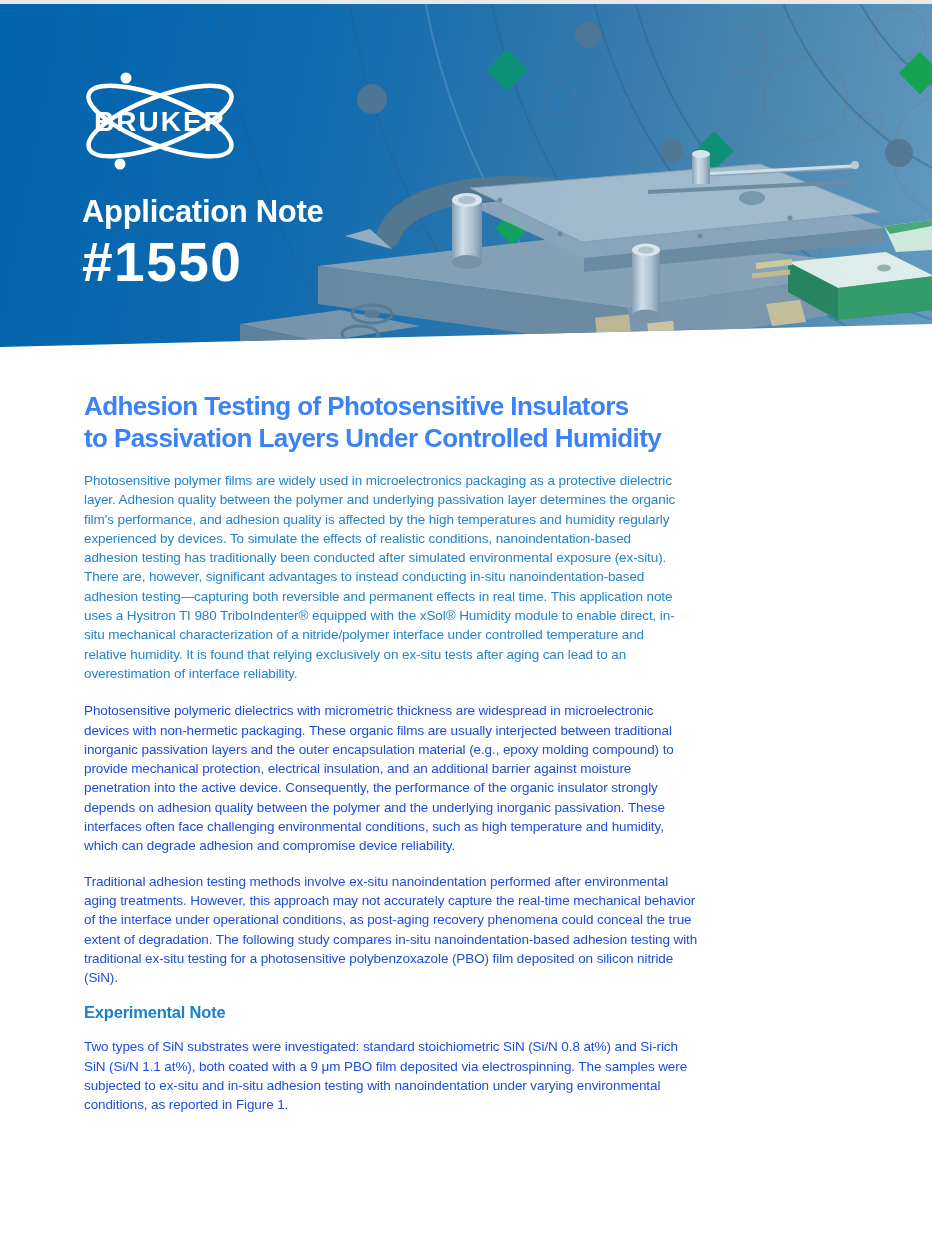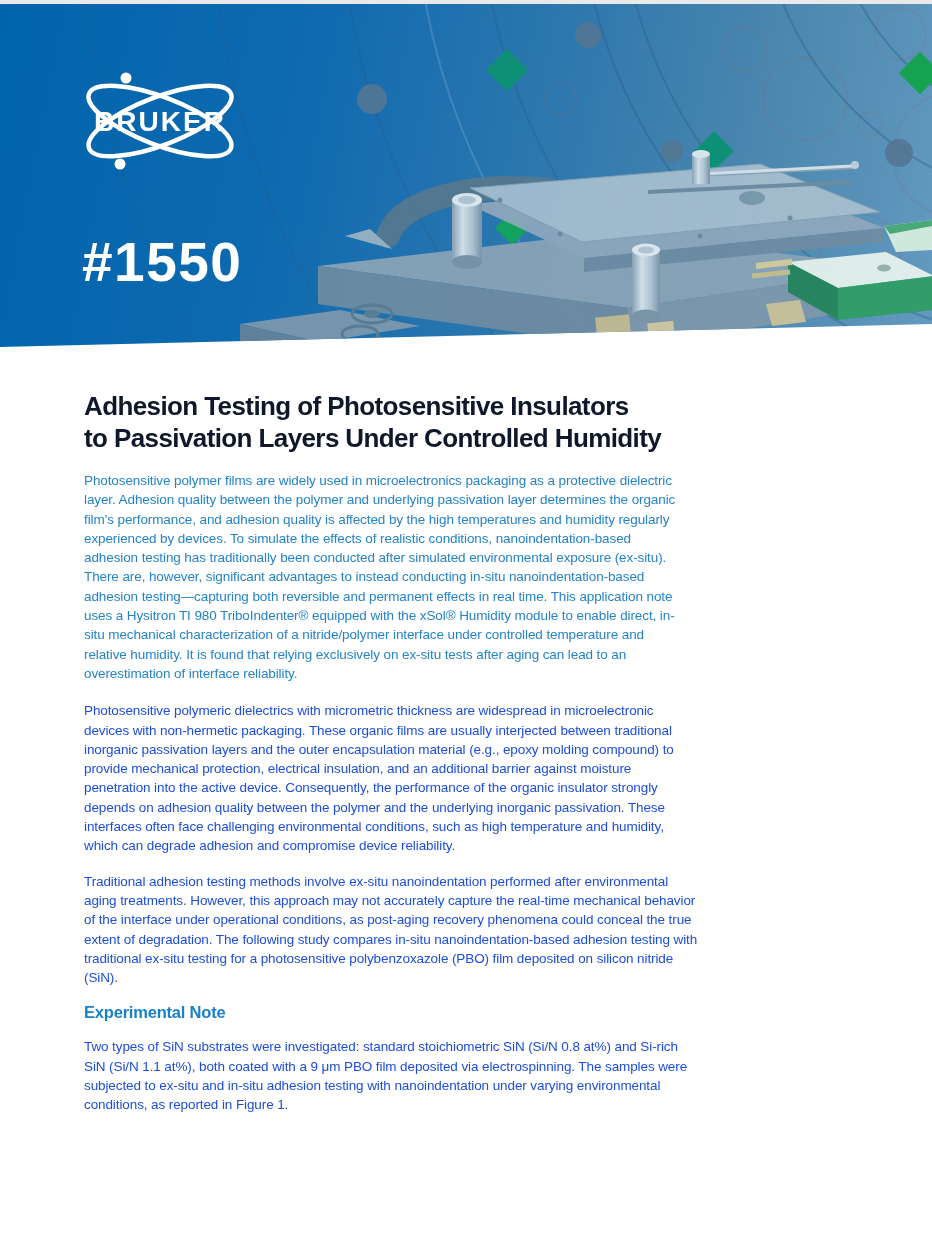--- a/index.html
+++ b/index.html
@@ -18,21 +18,21 @@
   .doc-type{
     position:absolute;left:82px;top:190px;color:#ffffff;
     font-size:31px;font-weight:bold;letter-spacing:-0.3px;
   }
   .doc-number{
     position:absolute;left:82px;top:226px;color:#ffffff;
     font-size:55px;font-weight:800;letter-spacing:1.5px;
   }
   
   .article{position:absolute;left:84px;top:386px;width:628px;}
-  .title{margin:0 0 17px 0;color:#0f172a;font-size:26px;line-height:32px;
+  .title{margin:0 0 17px 0;color:#3b82f6;font-size:26px;line-height:32px;
     font-weight:bold;letter-spacing:-0.6px;}
   .title span{display:block;}
   .abstract{margin:0 0 18px 0;color:#2583c9;font-size:13.5px;line-height:19.3px;
     width:602px;letter-spacing:-0.1px;}
   .sec-heading{margin:0 0 15px 0;color:#1a80c9;font-size:16.5px;font-weight:bold;
     letter-spacing:-0.2px;}
   .sec-heading.second{margin-top:3px;}
   .body-p{margin:0 0 16px 0;color:#1d4ed8;font-size:13.5px;line-height:19.3px;
     width:616px;letter-spacing:-0.1px;}
 </style>
@@ -152,20 +152,21 @@
     <svg class="logo" width="168" height="102" viewBox="0 0 168 102">
       <g fill="none" stroke="#ffffff" stroke-width="4.5">
         <ellipse cx="84" cy="51" rx="76" ry="24" transform="rotate(-21 84 51)"></ellipse>
         <ellipse cx="84" cy="51" rx="76" ry="24" transform="rotate(21 84 51)"></ellipse>
       </g>
       <circle cx="50" cy="8" r="5.5" fill="#ffffff"></circle>
       <circle cx="44" cy="94" r="5.5" fill="#ffffff"></circle>
       <text x="84" y="61" text-anchor="middle" fill="#ffffff" font-family="Liberation Sans, sans-serif" font-size="28" font-weight="bold" letter-spacing="2">BRUKER</text>
     </svg>
 
+    <div class="doc-type">Application Note</div>
     <div class="doc-number">#1550</div>
   </div>
 
   <div class="article">
 
     <h1 class="title">
       <span>Adhesion Testing of Photosensitive Insulators</span>
       <span>to Passivation Layers Under Controlled Humidity</span>
     </h1>
 

